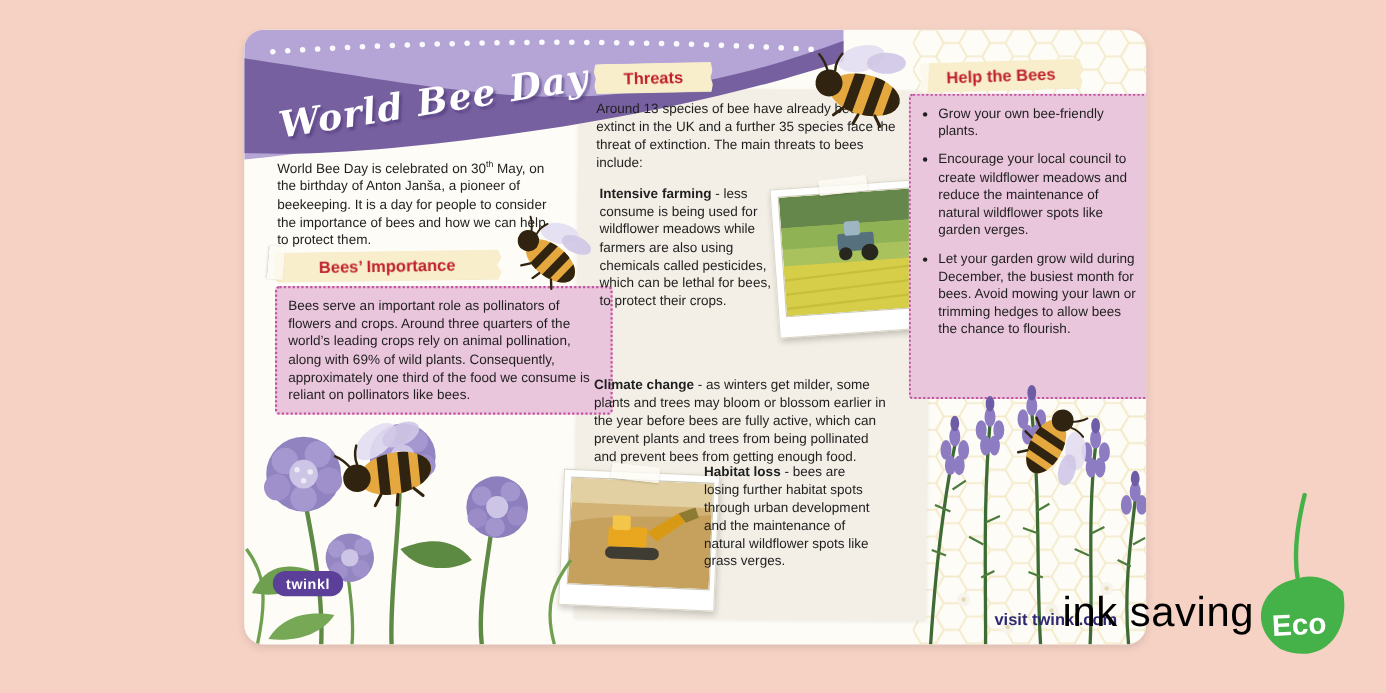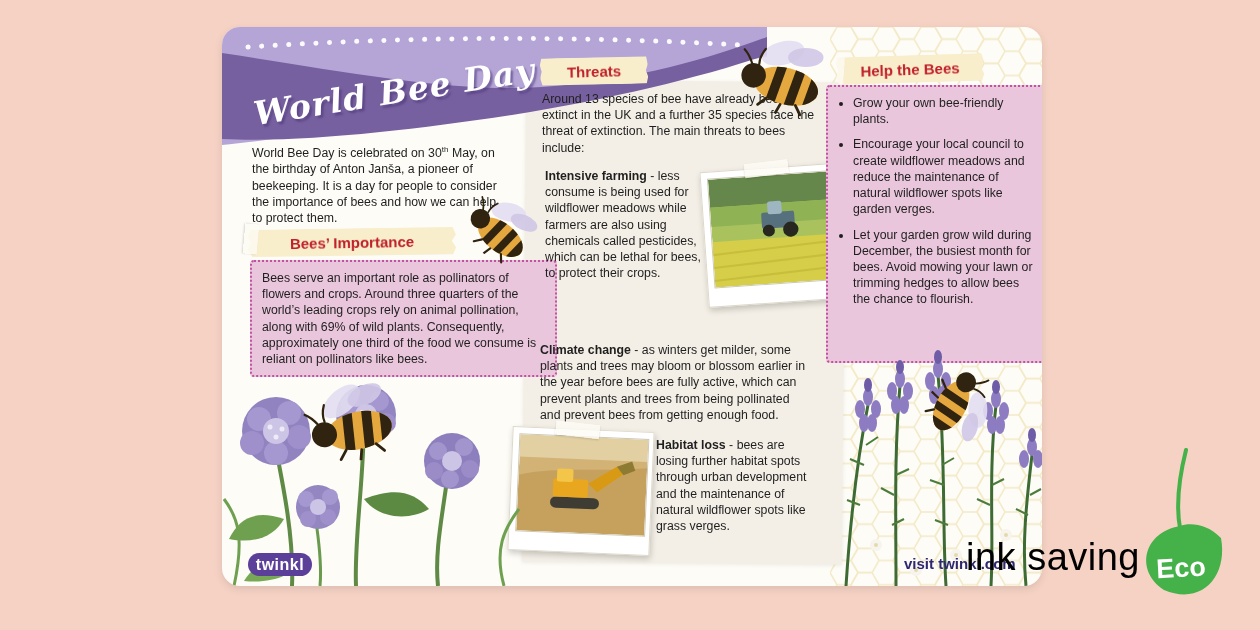--- a/index.html
+++ b/index.html
@@ -24,22 +24,22 @@
   .pinkbox ul{margin:0;padding-left:15px;}
   .pinkbox li{margin-bottom:9px;}
   .paper{position:absolute;left:302px;top:54px;width:320px;height:482px;background:#f3efe6;
          transform:rotate(0.5deg);box-shadow:0 1px 4px rgba(0,0,0,0.08);}
   .polaroid{position:absolute;background:#ffffff;border:1px solid #ddd8c8;
             box-shadow:1px 3px 6px rgba(0,0,0,0.20);padding:6px 6px 18px 6px;}
   .polaroid .photo{width:100%;overflow:hidden;border:1px solid #cdc8b6;}
   .polaroid .photo svg{display:block;width:100%;height:100%;}
   .tape{position:absolute;width:44px;height:14px;background:rgba(253,251,244,0.78);
         box-shadow:0 1px 2px rgba(0,0,0,0.15);}
-  .logo-pill{position:absolute;left:26px;top:526px;width:64px;height:23px;background:#5b3f98;
-             border-radius:12px;color:#fff;font-weight:bold;font-size:16px;display:flex;
+  .logo-pill{position:absolute;left:26px;top:492px;width:64px;height:23px;background:#5b3f98;
+             border-radius:12px;color:#fff;font-weight:bold;font-size:13px;display:flex;
              align-items:center;justify-content:center;letter-spacing:0.5px;}
   .visit{position:absolute;left:682px;top:528px;font-size:15px;font-weight:bold;color:#2e2870;}
   .ink-saving{position:absolute;left:966px;top:536px;font-size:38px;color:#000000;letter-spacing:0.5px;}
   .eco-text{position:absolute;left:1146px;top:553px;width:70px;text-align:center;font-size:27px;
             font-weight:bold;color:#ffffff;transform:rotate(-3deg);}
   .bee{position:absolute;}
 </style>
 </head>
 <body>
 
@@ -133,21 +133,21 @@
           <path d="M0 40 C30 30 70 34 110 28 L110 95 L0 95 Z" fill="#c6a15e"></path>
           <rect x="28" y="60" width="42" height="11" rx="5" fill="#3f3d33"></rect>
           <rect x="30" y="42" width="30" height="18" rx="2" fill="#e8a71e"></rect>
           <rect x="33" y="32" width="14" height="13" rx="2" fill="#f3c64a"></rect>
           <path d="M60 46 L84 28 L90 35 L68 54 Z" fill="#d89a15"></path>
           <path d="M84 28 L97 22 L100 31 L90 36 Z" fill="#8d7a33"></path>
         </svg>
       </div>
     </div>
 
-    <p class="txt" style="left:434px;top:394px;width:164px;margin-top:16px;"><b>Habitat loss</b><span> - bees are losing further habitat spots through urban development and the maintenance of natural wildflower spots like grass verges.</span></p>
+    <p class="txt" style="left:418px;top:394px;width:164px;"><b>Habitat loss</b><span> - bees are losing further habitat spots through urban development and the maintenance of natural wildflower spots like grass verges.</span></p>
 
     <div class="banner" style="left:614px;top:28px;width:148px;height:28px;transform:rotate(-2deg);">
       <span class="tape" style="left:-14px;top:7px;width:30px;transform:rotate(96deg);"></span>
       <span>Help the Bees</span>
     </div>
     <div class="pinkbox" style="left:604px;top:58px;width:198px;min-height:258px;">
       <ul>
         <li>Grow your own bee-friendly plants.</li>
         <li>Encourage your local council to create wildflower meadows and reduce the maintenance of natural wildflower spots like garden verges.</li>
         <li>Let your garden grow wild during December, the busiest month for bees. Avoid mowing your lawn or trimming hedges to allow bees the chance to flourish.</li>

